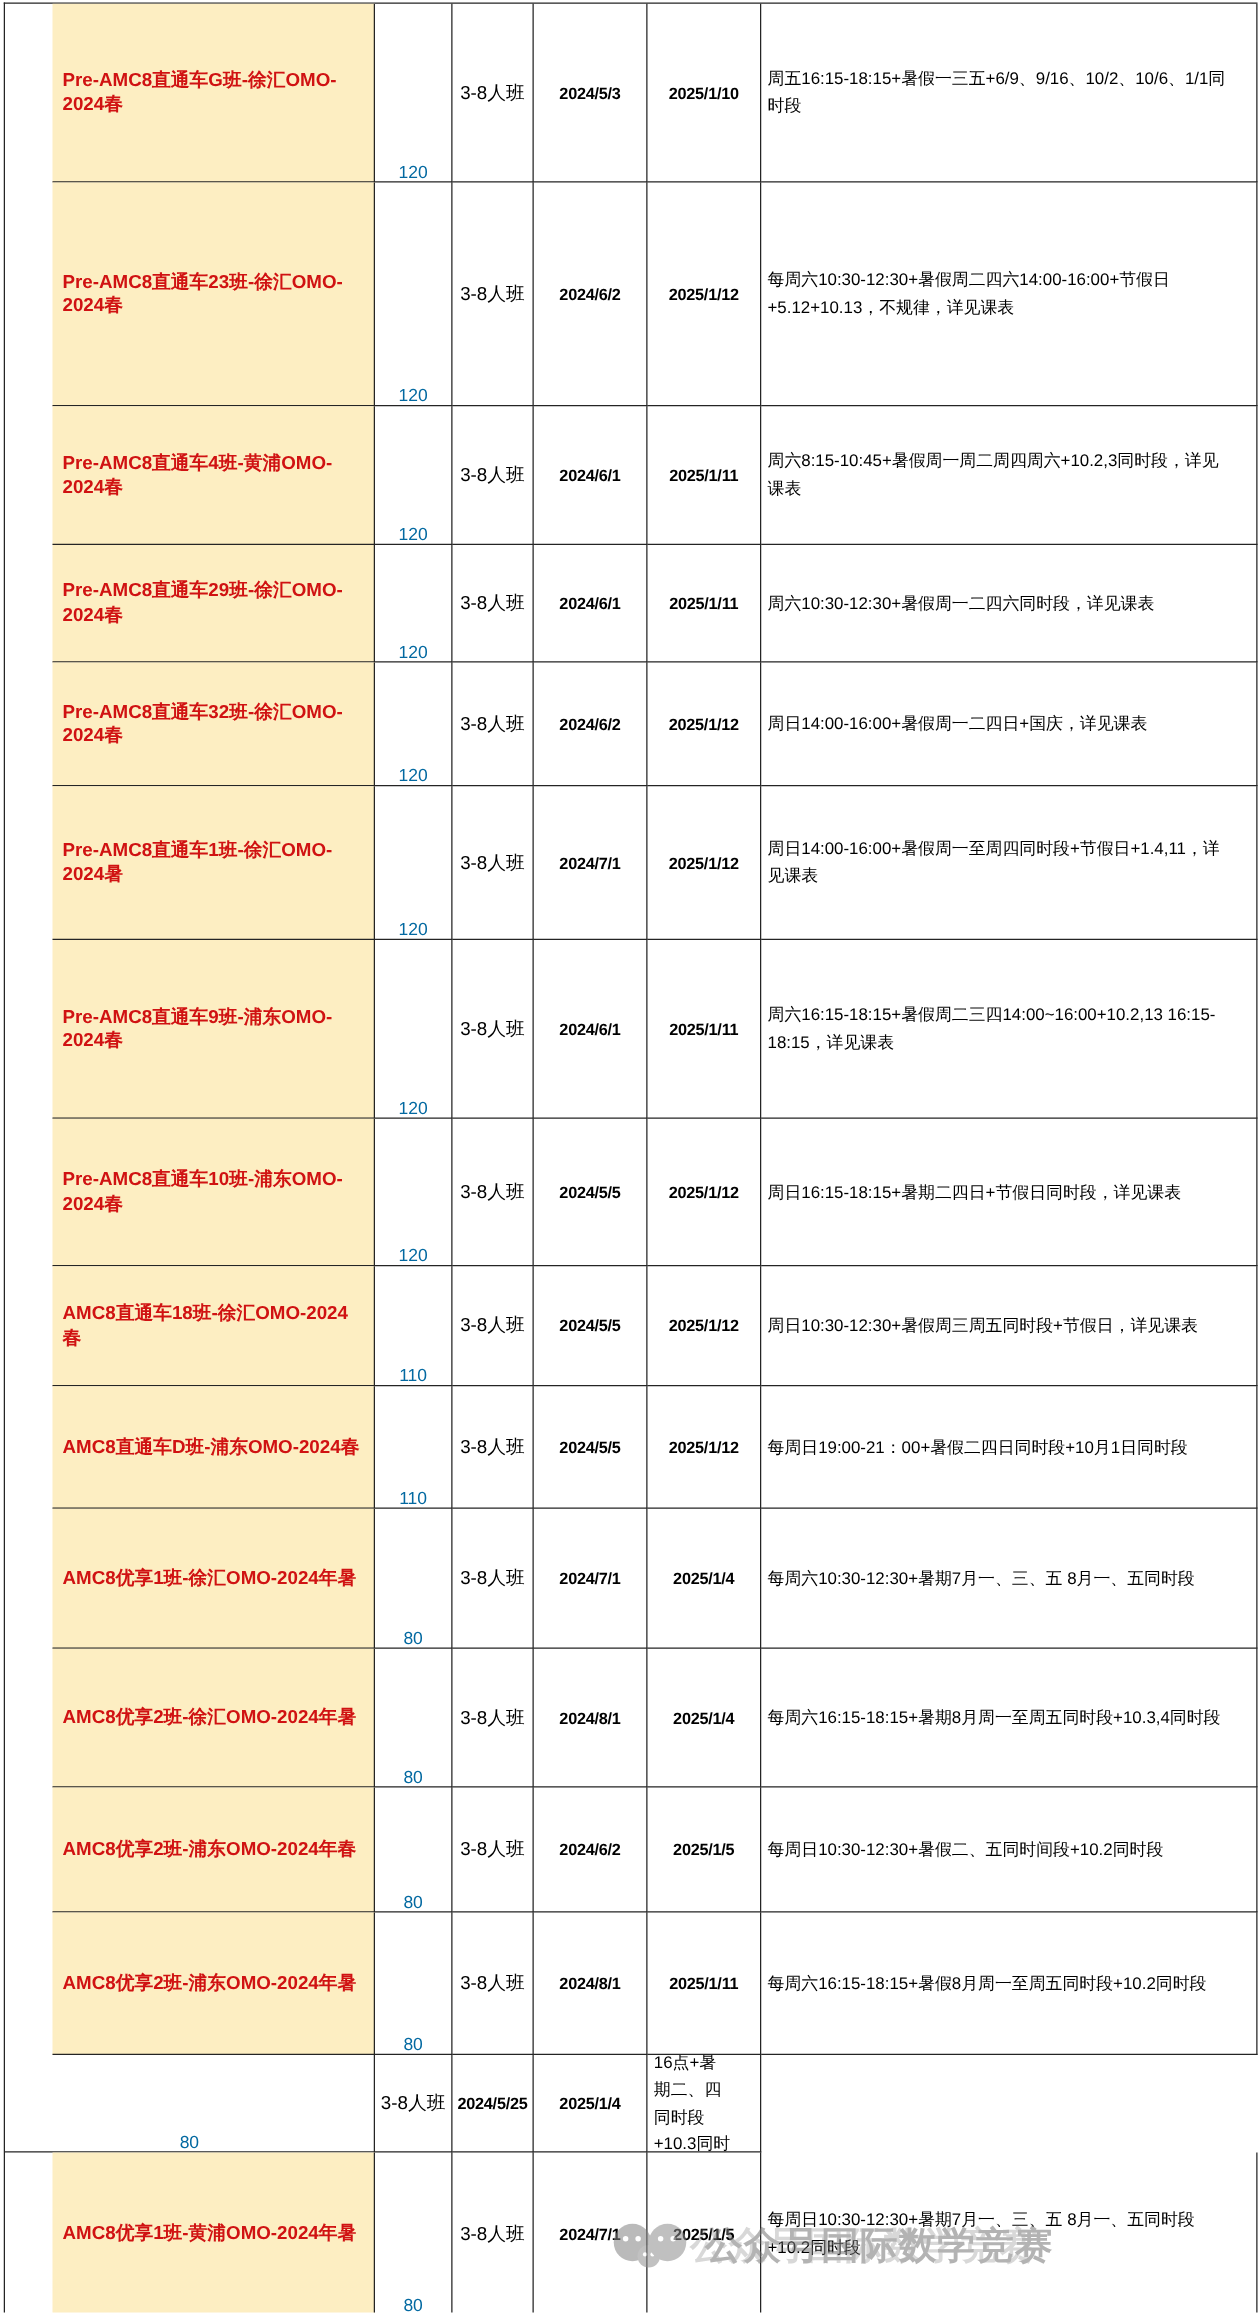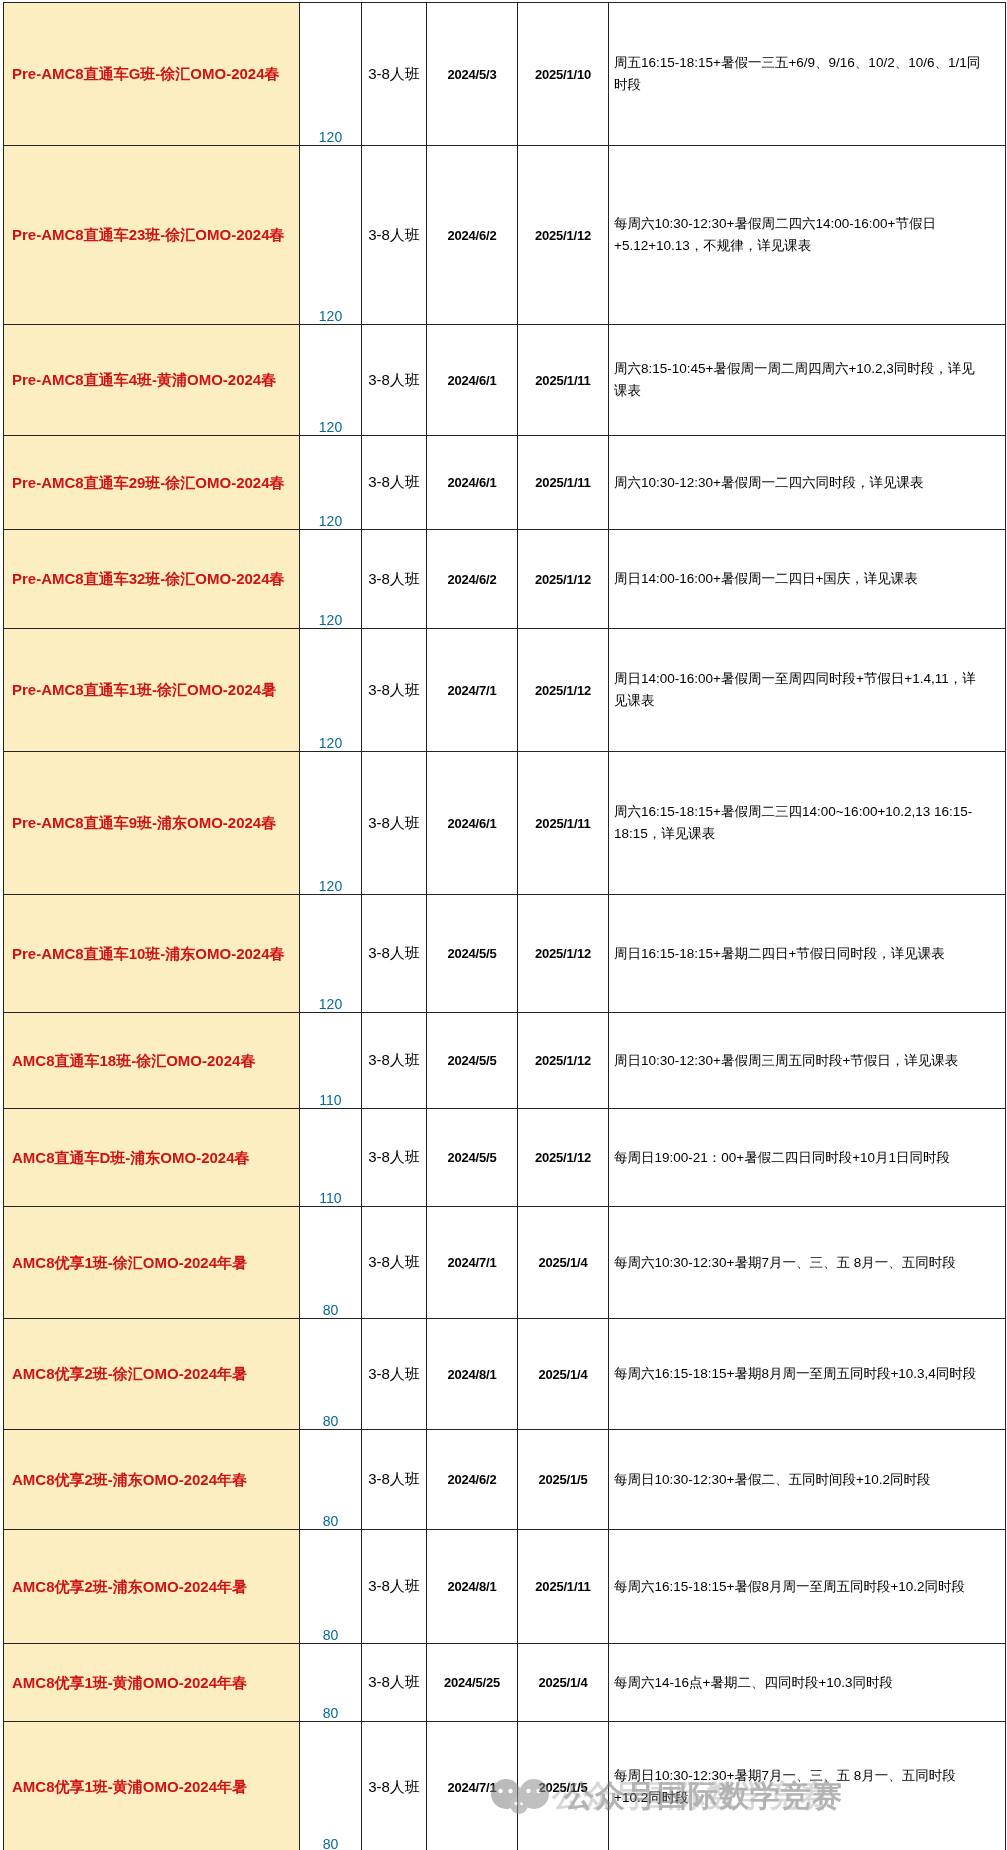--- a/index.html
+++ b/index.html
@@ -31,20 +31,21 @@
     box-sizing:border-box;min-width:0;
     overflow:hidden;
   }
   .c-name{
     background:var(--hl-bg);
     color:var(--red);
     font-weight:700;
     font-size:15px;
     padding:0 6px 0 8px;
     line-height:1.3;
+    margin-left:38px;
   }
   .c-hours{justify-content:center;font-size:14px;color:#0369a1;align-items:flex-end;}
   .c-size{justify-content:center;font-size:15px;color:#000;}
   .c-start,.c-end{
     justify-content:center;
     font-weight:700;
     font-size:13px;
     color:#000;
     letter-spacing:-0.2px;
     white-space:nowrap;
@@ -351,23 +352,20 @@
       <span>2024/8/1</span>
     </div>
     <div class="cell c-end">
       <span>2025/1/11</span>
     </div>
     <div class="cell c-sched">
       <span>每周六16:15-18:15+暑假8月周一至周五同时段+10.2同时段</span>
     </div>
   </div>
     <div class="row" style="height: 78px;">
-    <div class="cell c-name">
-      <span>AMC8优享1班-黄浦OMO-2024年春</span>
-    </div>
     <div class="cell c-hours">
       <span>80</span>
     </div>
     <div class="cell c-size">
       <span>3-8人班</span>
     </div>
     <div class="cell c-start">
       <span>2024/5/25</span>
     </div>
     <div class="cell c-end">

